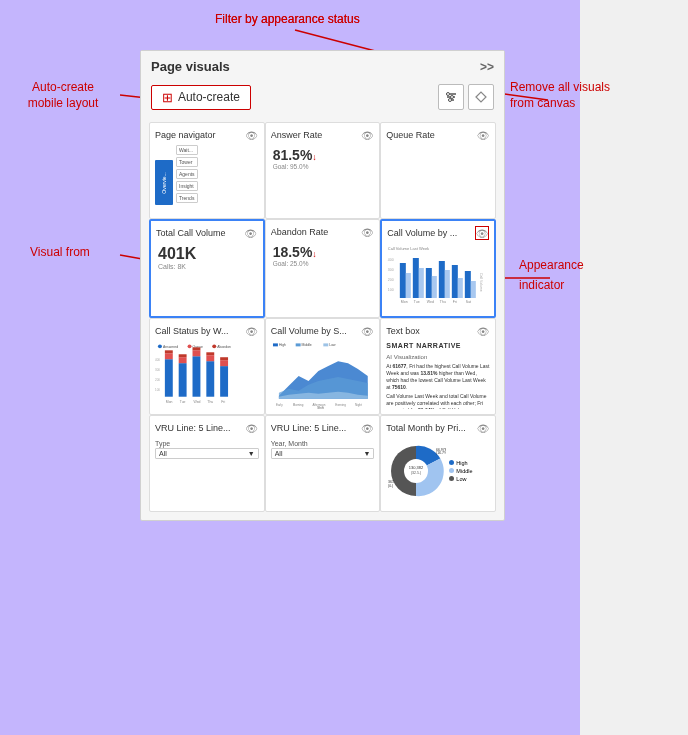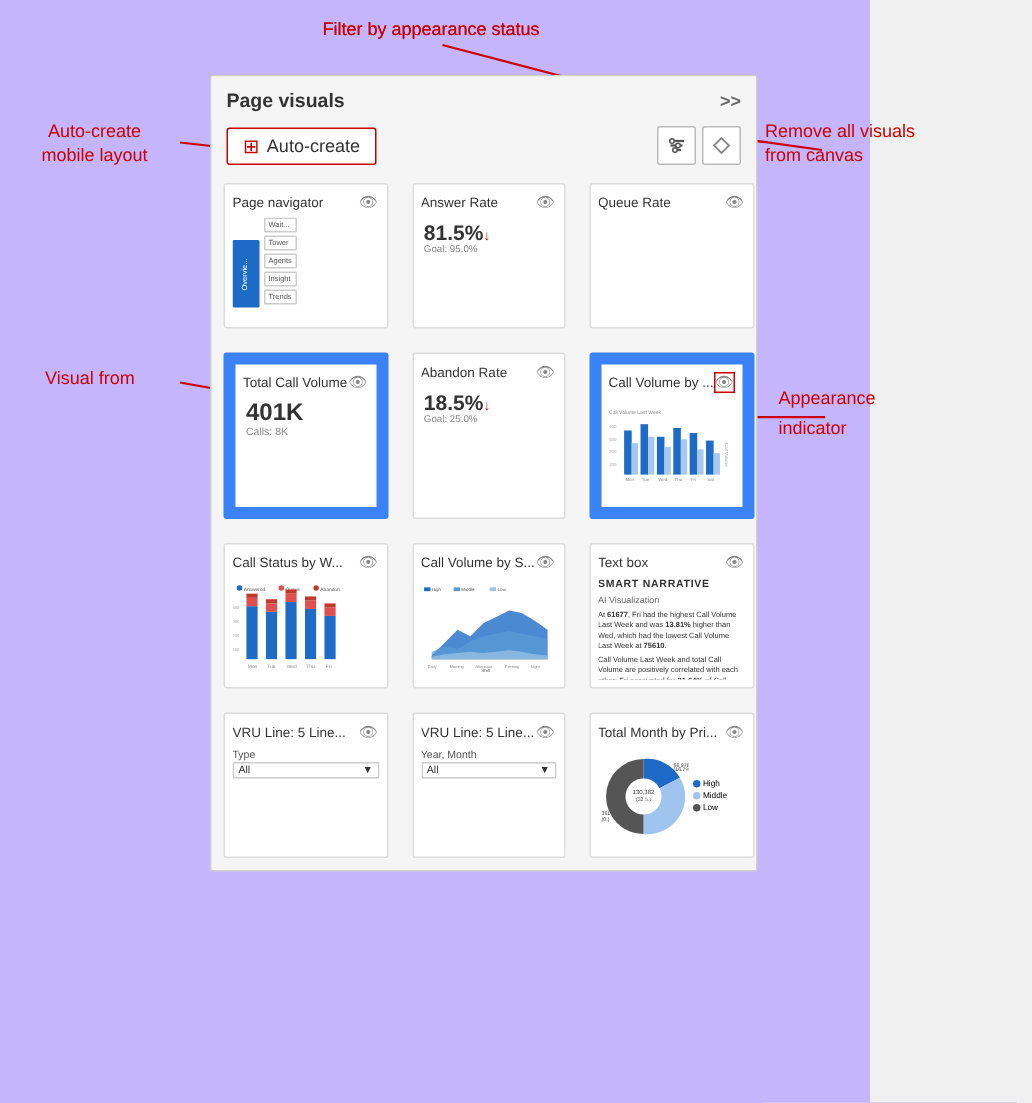--- a/index.html
+++ b/index.html
@@ -100,33 +100,33 @@
       justify-content: center;
       cursor: pointer;
       font-size: 14px;
       color: #555;
     }
 
     
     .visuals-grid {
       display: grid;
       grid-template-columns: 1fr 1fr 1fr;
-      gap: 16px;
+      gap: 0;
       padding: 4px 8px 8px 8px;
     }
     .visual-card {
       background: white;
       border: 1px solid #ddd;
       border-radius: 2px;
       padding: 5px;
       min-height: 90px;
       position: relative;
     }
     .visual-card.highlighted {
-      border: 8px solid #3b82f6;
+      border: 2px solid #3b82f6;
     }
     .visual-card-header {
       display: flex;
       align-items: center;
       justify-content: space-between;
       margin-bottom: 3px;
     }
     .visual-card-title {
       font-size: 9px;
       color: #333;

